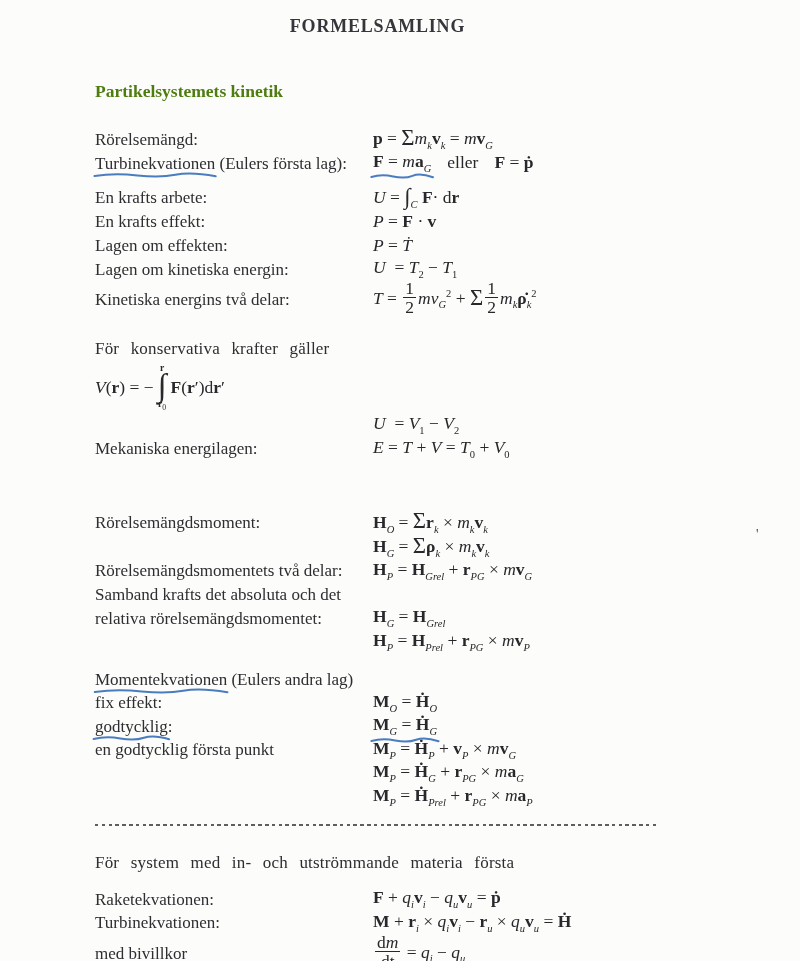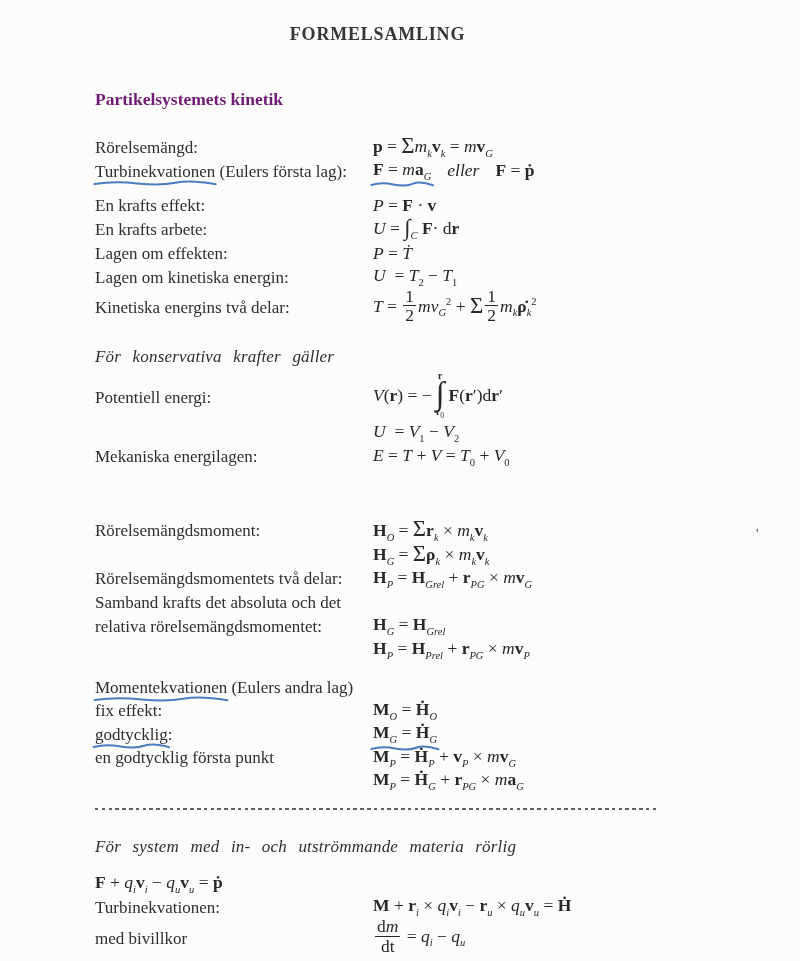--- a/index.html
+++ b/index.html
@@ -9,50 +9,49 @@
     margin:0 auto;
     background:#fcfcfa;
     color:#2e2e32;
     font-family:"Liberation Serif","DejaVu Serif",serif;
     font-size:17px;
     overflow:hidden;
     box-sizing:border-box;
   }
   .content{padding:16px 40px 0 95px;width:565px;}
   h1.title{
-    margin:8px;text-align:center;
+    margin:0;text-align:center;
     font-size:18px;font-weight:bold;
     letter-spacing:0.8px;color:#35353b;
   }
   h2.heading{
     margin:44px 0 0 0;
-    font-size:17.5px;font-weight:bold;color:#701a75;
+    font-size:17.5px;font-weight:bold;color:#4d7c0f;
   }
   .section{display:block;}
   [data-section="momentum"]{margin-top:25px;}
   [data-section="energy"]{margin-top:11px;}
   [data-section="conservative"]{margin-top:19px;}
   [data-section="angular"]{margin-top:50px;}
   [data-section="moment"]{margin-top:14px;}
   .divider{
     height:2px;width:562px;margin-top:15px;
     background:repeating-linear-gradient(90deg,#5f5f5f 0 3.5px,transparent 3.5px 6.8px);
   }
   [data-section="flow"] .note{margin:25px 0 13px 0;}
   [data-section="conservative"] .note{margin-bottom:4px;}
   .note{
-    font-style:italic;
     word-spacing:7px;letter-spacing:0.2px;
     min-height:23.6px;display:flex;align-items:center;text-align:center;
   }
   .row{display:flex;align-items:center;min-height:23.6px;line-height:1.12;}
   .label{flex:0 0 278px;white-space:nowrap;}
   .math{flex:1 1 auto;display:flex;align-items:center;white-space:pre;font-size:17.5px;color:#28282c;}
   .formula{white-space:pre;display:inline-block;}
-  .word{margin:0 16px;white-space:pre;font-style:italic;}
+  .word{margin:0 16px;white-space:pre;}
   .it{font-style:italic;}
   .bd{font-weight:bold;}
   .op{font-size:1.3em;line-height:0.9;position:relative;top:0.04em;}
   sub{font-size:0.6em;font-style:italic;}
   sub.dg{font-style:normal;}
   sup{font-size:0.6em;}
   .frac{
     display:inline-flex;flex-direction:column;align-items:center;
     vertical-align:middle;margin:0 2px;transform:translateY(-2px);
     line-height:1.05;
@@ -93,44 +92,43 @@
           <div class="label"><span class="lp ulw"><span>Turbinekvationen</span><svg class="wave" viewBox="0 0 100 8" preserveAspectRatio="none">
                 <path d="M2,5 Q18,2 36,4.5 T66,3.8 T98,5.2" fill="none" stroke="#4a7dc0" stroke-width="2" stroke-linecap="round" vector-effect="non-scaling-stroke"></path>
               </svg></span><span class="lp"><span> (Eulers första lag):</span></span></div>
           <div class="math"><span class="formula ulw"><span class="bd">F</span><span> = </span><span class="it">m</span><span class="bd">a</span><sub>G</sub><svg class="wave" viewBox="0 0 100 8" preserveAspectRatio="none">
                 <path d="M2,5 Q18,2 36,4.5 T66,3.8 T98,5.2" fill="none" stroke="#4a7dc0" stroke-width="2" stroke-linecap="round" vector-effect="non-scaling-stroke"></path>
               </svg></span><span class="word">eller</span><span class="formula"><span class="bd">F</span><span> = </span><span class="bd">ṗ</span></span></div>
         </div>
       </div>
     <div class="section" data-section="energy">
         <div class="row">
+          <div class="label"><span class="lp"><span>En krafts arbete:</span></span></div>
+          <div class="math"><span class="formula"><span class="it">U</span><span> = </span><span class="op">∫</span><sub>C</sub><span> </span><span class="bd">F</span><span>· d</span><span class="bd">r</span></span></div>
+        </div>
+        <div class="row">
           <div class="label"><span class="lp"><span>En krafts effekt:</span></span></div>
           <div class="math"><span class="formula"><span class="it">P</span><span> = </span><span class="bd">F</span><span> · </span><span class="bd">v</span></span></div>
         </div>
         <div class="row">
-          <div class="label"><span class="lp"><span>En krafts arbete:</span></span></div>
-          <div class="math"><span class="formula"><span class="it">U</span><span> = </span><span class="op">∫</span><sub>C</sub><span> </span><span class="bd">F</span><span>· d</span><span class="bd">r</span></span></div>
-        </div>
-        <div class="row">
           <div class="label"><span class="lp"><span>Lagen om effekten:</span></span></div>
           <div class="math"><span class="formula"><span class="it">P</span><span> = </span><span class="it">Ṫ</span></span></div>
         </div>
         <div class="row">
           <div class="label"><span class="lp"><span>Lagen om kinetiska energin:</span></span></div>
           <div class="math"><span class="formula"><span class="it">U</span><span>  = </span><span class="it">T</span><sub class="dg">2</sub><span> − </span><span class="it">T</span><sub class="dg">1</sub></span></div>
         </div>
         <div class="row">
           <div class="label"><span class="lp"><span>Kinetiska energins två delar:</span></span></div>
           <div class="math"><span class="formula"><span class="it">T</span><span> = </span><span class="frac"><span class="fn"><span>1</span></span><span class="fd"><span>2</span></span></span><span class="it">mv</span><sub>G</sub><sup>2</sup><span> + </span><span class="op">Σ</span><span class="frac"><span class="fn"><span>1</span></span><span class="fd"><span>2</span></span></span><span class="it">m</span><sub>k</sub><span class="bd">ρ̇</span><sub>k</sub><sup>2</sup></span></div>
         </div>
       </div>
     <div class="section" data-section="conservative">
         <div class="note">För konservativa krafter gäller</div>
         <div class="row">
-          <div class="label"><span class="lp"><span>Potentiell energi:</span></span></div>
           <div class="math"><span class="formula"><span class="it">V</span><span>(</span><span class="bd">r</span><span>) = −</span><span class="bint"><span class="blim"><span class="bd">r</span></span><span class="bsign">∫</span><span class="blim"><span class="bd">r</span><sub class="dg">0</sub></span></span><span class="bd">F</span><span>(</span><span class="bd">r</span><span>′)d</span><span class="bd">r</span><span>′</span></span></div>
         </div>
         <div class="row">
           <div class="label"></div>
           <div class="math"><span class="formula"><span class="it">U</span><span>  = </span><span class="it">V</span><sub class="dg">1</sub><span> − </span><span class="it">V</span><sub class="dg">2</sub></span></div>
         </div>
         <div class="row">
           <div class="label"><span class="lp"><span>Mekaniska energilagen:</span></span></div>
           <div class="math"><span class="formula"><span class="it">E</span><span> = </span><span class="it">T</span><span> + </span><span class="it">V</span><span> = </span><span class="it">T</span><sub class="dg">0</sub><span> + </span><span class="it">V</span><sub class="dg">0</sub></span></div>
         </div>
@@ -181,27 +179,32 @@
               </svg></span></div>
         </div>
         <div class="row">
           <div class="label"><span class="lp"><span>en godtycklig första punkt</span></span></div>
           <div class="math"><span class="formula"><span class="bd">M</span><sub>P</sub><span> = </span><span class="bd">Ḣ</span><sub>P</sub><span> + </span><span class="bd">v</span><sub>P</sub><span> × </span><span class="it">m</span><span class="bd">v</span><sub>G</sub></span></div>
         </div>
         <div class="row">
           <div class="label"></div>
           <div class="math"><span class="formula"><span class="bd">M</span><sub>P</sub><span> = </span><span class="bd">Ḣ</span><sub>G</sub><span> + </span><span class="bd">r</span><sub>PG</sub><span> × </span><span class="it">m</span><span class="bd">a</span><sub>G</sub></span></div>
         </div>
+        <div class="row">
+          <div class="label"></div>
+          <div class="math"><span class="formula"><span class="bd">M</span><sub>P</sub><span> = </span><span class="bd">Ḣ</span><sub>Prel</sub><span> + </span><span class="bd">r</span><sub>PG</sub><span> × </span><span class="it">m</span><span class="bd">a</span><sub>P</sub></span></div>
+        </div>
       </div>
 
     <div class="divider"></div>
 
     <div class="section" data-section="flow">
-        <div class="note">För system med in- och utströmmande materia rörlig</div>
-        <div class="row">
+        <div class="note">För system med in- och utströmmande materia första</div>
+        <div class="row">
+          <div class="label"><span class="lp"><span>Raketekvationen:</span></span></div>
           <div class="math"><span class="formula"><span class="bd">F</span><span> + </span><span class="it">q</span><sub>i</sub><span class="bd">v</span><sub>i</sub><span> − </span><span class="it">q</span><sub>u</sub><span class="bd">v</span><sub>u</sub><span> = </span><span class="bd">ṗ</span></span></div>
         </div>
         <div class="row">
           <div class="label"><span class="lp"><span>Turbinekvationen:</span></span></div>
           <div class="math"><span class="formula"><span class="bd">M</span><span> + </span><span class="bd">r</span><sub>i</sub><span> × </span><span class="it">q</span><sub>i</sub><span class="bd">v</span><sub>i</sub><span> − </span><span class="bd">r</span><sub>u</sub><span> × </span><span class="it">q</span><sub>u</sub><span class="bd">v</span><sub>u</sub><span> = </span><span class="bd">Ḣ</span></span></div>
         </div>
         <div class="row">
           <div class="label"><span class="lp"><span>med bivillkor</span></span></div>
           <div class="math"><span class="formula"><span class="frac"><span class="fn"><span>d</span><span class="it">m</span></span><span class="fd"><span>dt</span></span></span><span> = </span><span class="it">q</span><sub>i</sub><span> − </span><span class="it">q</span><sub>u</sub></span></div>
         </div>

